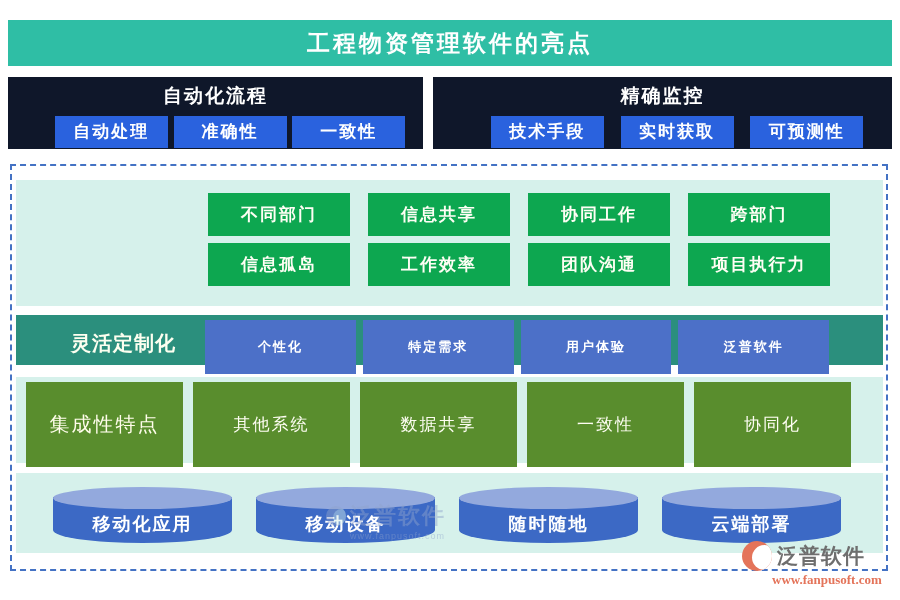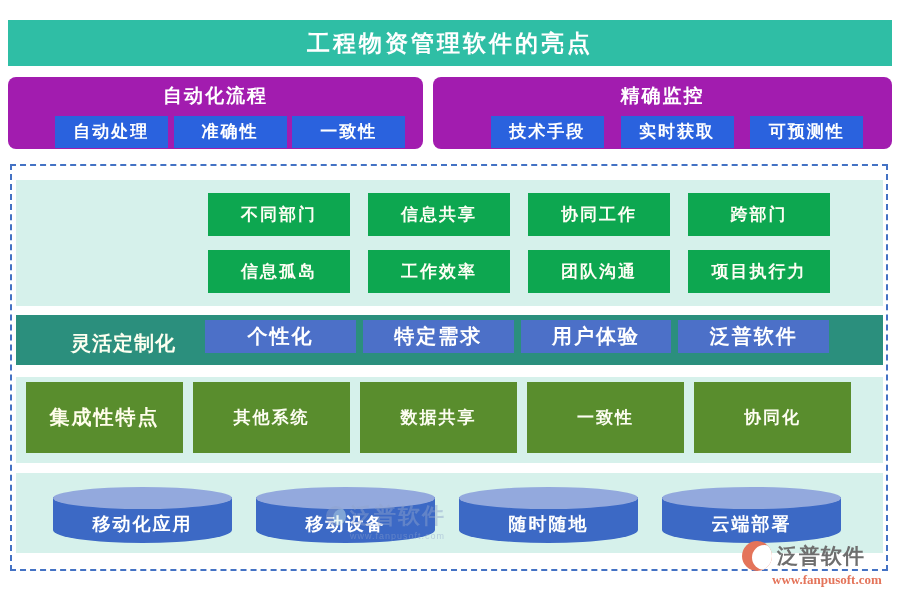--- a/index.html
+++ b/index.html
@@ -8,21 +8,21 @@
     position:relative; width:900px; height:600px; background:#ffffff;
     font-family:"Liberation Sans", sans-serif; overflow:hidden;
   }
   
   .title-bar {
     position:absolute; left:8px; top:20px; width:884px; height:46px;
     background:#2FBEA5; color:#ffffff; font-size:23px; font-weight:bold;
     text-align:center; line-height:46px; letter-spacing:3px;
   }
   
-  .panel { position:absolute; top:77px; height:72px; background:#a21caf;border-radius:8px; }
+  .panel { position:absolute; top:77px; height:72px; background:#0f172a; }
   .panel-left  { left:8px;   width:415px; }
   .panel-right { left:433px; width:459px; }
   .panel-title { margin-top:6px; text-align:center; color:#ffffff; font-size:19px; font-weight:bold; letter-spacing:2px; }
   .panel-buttons { display:flex; justify-content:space-evenly; align-items:center; margin-top:7px; padding:0 12px;margin-left:29px; }
   .chip {
     height:32px; min-width:113px; background:#2A62DE; border:none;
     color:#ffffff; font-size:17px; font-weight:bold; letter-spacing:2px;
     line-height:32px; text-align:center; padding:0 6px;
     font-family:"Liberation Sans", sans-serif; cursor:pointer;
   }
@@ -33,43 +33,43 @@
   .band-b { top:149px; height:50px; background:#2B8F7D; }
   .band-c { top:211px; height:86px; }
   .band-d { top:307px; height:80px; }
   
   .block-main {
     position:absolute; left:34px; top:11px; width:150px; height:97px;
     background:#0DA750; color:#FFFDEB; font-size:20px; font-weight:bold; letter-spacing:1px;
     display:flex; align-items:center; justify-content:center;
   }
   .grid { position:absolute; left:192px; top:13px; width:622px; }
-  .grid-row { display:flex; gap:18px; margin-bottom:14px; }
+  .grid-row { display:flex; gap:18px; margin-bottom:7px; }
   .gbtn {
     flex:1; height:43px; background:#0DA750; border:none; color:#FEFEF4;
     font-size:17px; font-weight:bold; letter-spacing:2px;
     font-family:"Liberation Sans", sans-serif; cursor:pointer;
   }
   
   .label-b {
     position:absolute; left:40px; top:0; width:135px; height:56px;
     color:#FDFFF0; font-size:20px; font-weight:bold; letter-spacing:1px;
     display:flex; align-items:center; justify-content:center;
   }
   .btns-b { position:absolute; left:189px; top:5px; width:624px; display:flex; gap:7px; }
   .bbtn {
-    flex:1; height:33px; background:#4C70C8; border:none; color:#ffffff;
-    font-size:20px; font-weight:bold; letter-spacing:2px;
+    flex:1; height:54px; background:#4C70C8; border:none; color:#ffffff;
+    font-size:13px; font-weight:bold; letter-spacing:2px;
     font-family:"Liberation Sans", sans-serif; cursor:pointer;
   }
   
   .blocks-c { position:absolute; left:10px; top:5px; width:825px; display:flex; gap:10px; }
   .cblock {
-    flex:1; height:71px; background:#598D2D; border:none; color:#FDFDF2;
-    font-size:17px; font-weight:bold; letter-spacing:2px;
+    flex:1; height:85px; background:#598D2D; border:none; color:#FDFDF2;
+    font-size:17px; font-weight:normal; letter-spacing:2px;
     display:flex; align-items:center; justify-content:center;
     font-family:"Liberation Sans", sans-serif; cursor:pointer;
   }
   .cblock.head { font-size:20px; color:#FFFDEB; cursor:default; }
   
   .cyls { position:absolute; left:37px; top:14px; display:flex; gap:24px;text-align:right; }
   .cylinder { position:relative; width:179px; height:56px; }
   .cyl-top { position:absolute; left:0; right:0; top:0; height:22px; background:#93A9DD; border-radius:50%; z-index:2; }
   .cyl-body {
     position:absolute; left:0; right:0; top:10px; bottom:0; background:#3C69C5;

